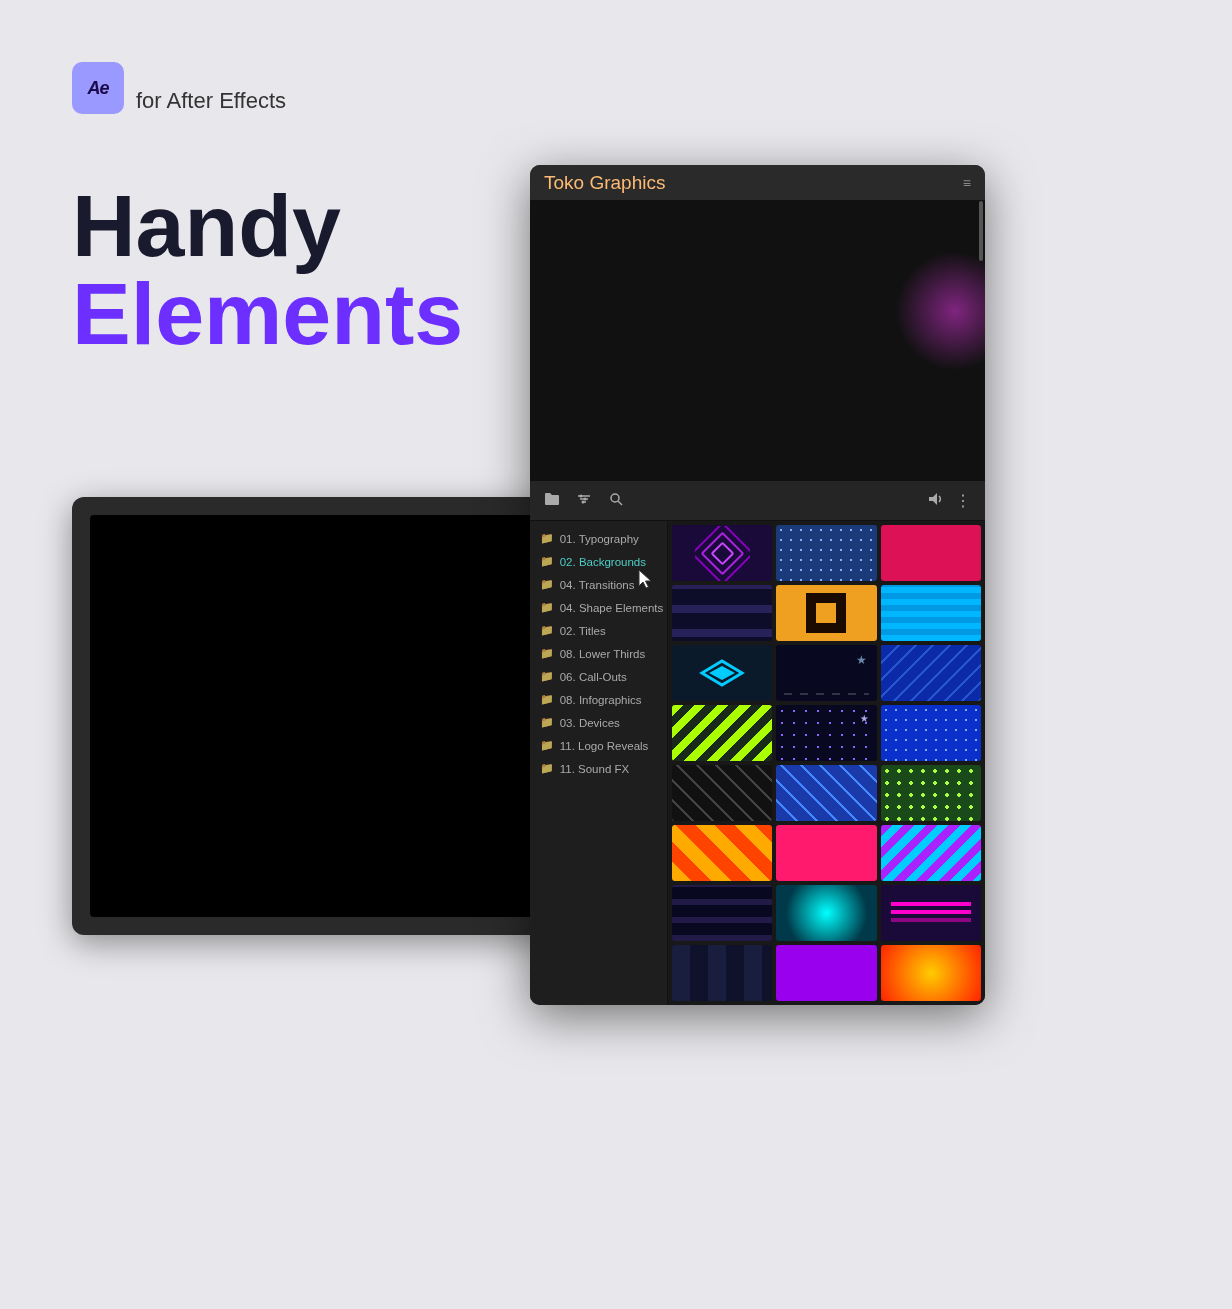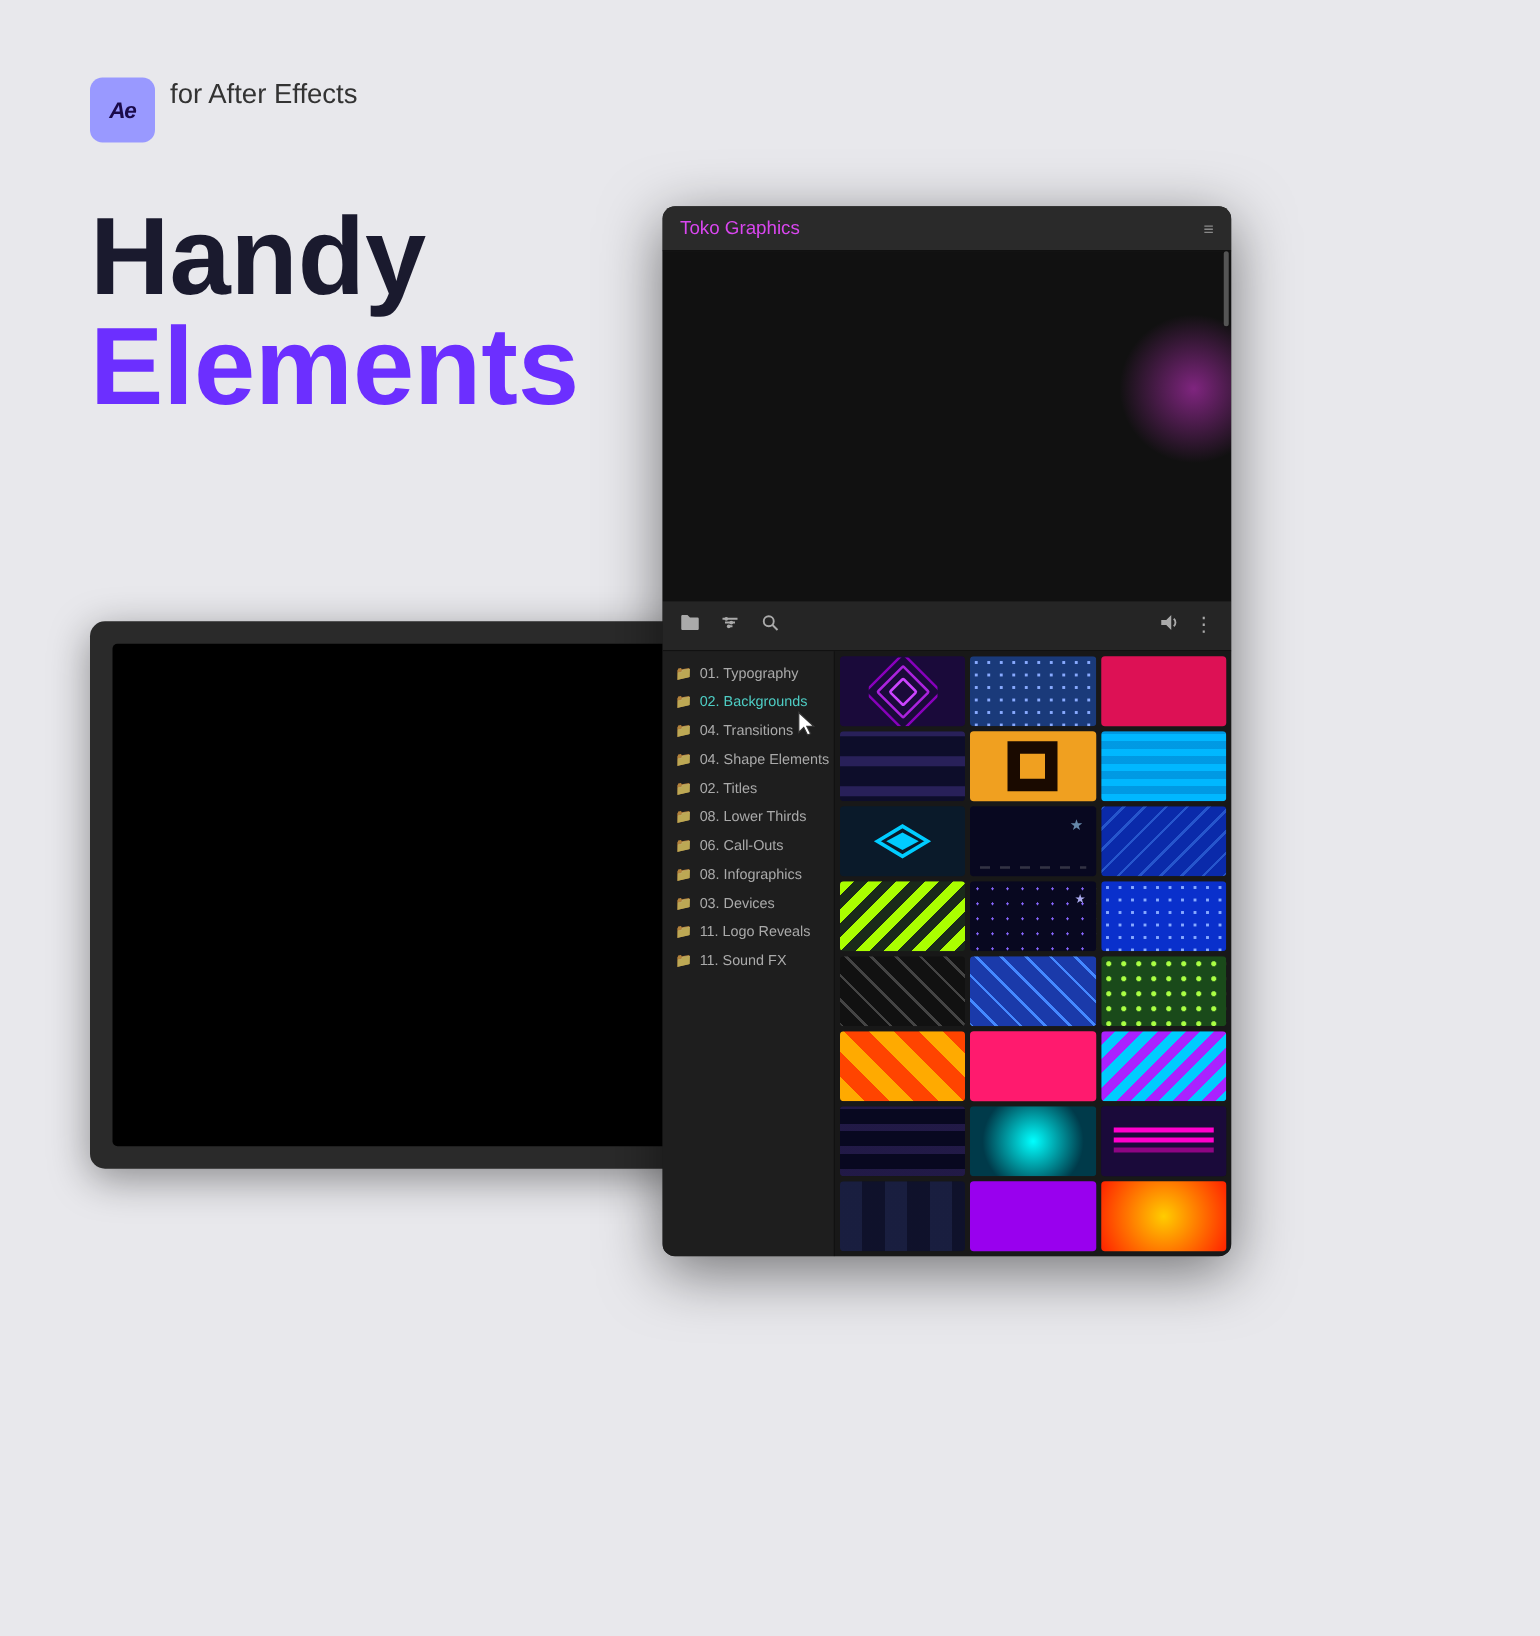--- a/index.html
+++ b/index.html
@@ -11,21 +11,21 @@
       position: relative;
       overflow: hidden;
     }
 
     
     .ae-badge {
       position: absolute;
       top: 62px;
       left: 72px;
       display: flex;
-      align-items: flex-start;
+      align-items: flex-end;
       gap: 12px;
     }
     .ae-icon {
       width: 52px;
       height: 52px;
       background: #9999ff;
       border-radius: 10px;
       display: flex;
       align-items: center;
       justify-content: center;
@@ -37,21 +37,21 @@
     }
     .ae-label {
       font-size: 22px;
       color: #333;
       font-weight: 400;
     }
 
     
     .headline {
       position: absolute;
-      top: 161px;
+      top: 182px;
       left: 72px;
     }
     .headline-line1 {
       font-size: 88px;
       font-weight: 900;
       color: #1a1a2e;
       line-height: 1;
       display: block;
     }
     .headline-line2 {
@@ -105,22 +105,22 @@
     .panel-header {
       background: #2a2a2a;
       padding: 0 14px;
       height: 36px;
       display: flex;
       align-items: center;
       gap: 8px;
       border-bottom: 1px solid #111;
     }
     .panel-title {
-      color: #d946ef;
-      font-size: 15px;
+      color: #fdba74;
+      font-size: 19px;
       font-weight: 500;
       flex: 1;
     }
     .panel-menu-icon {
       color: #888;
       font-size: 14px;
     }
 
     
     .preview-area {

